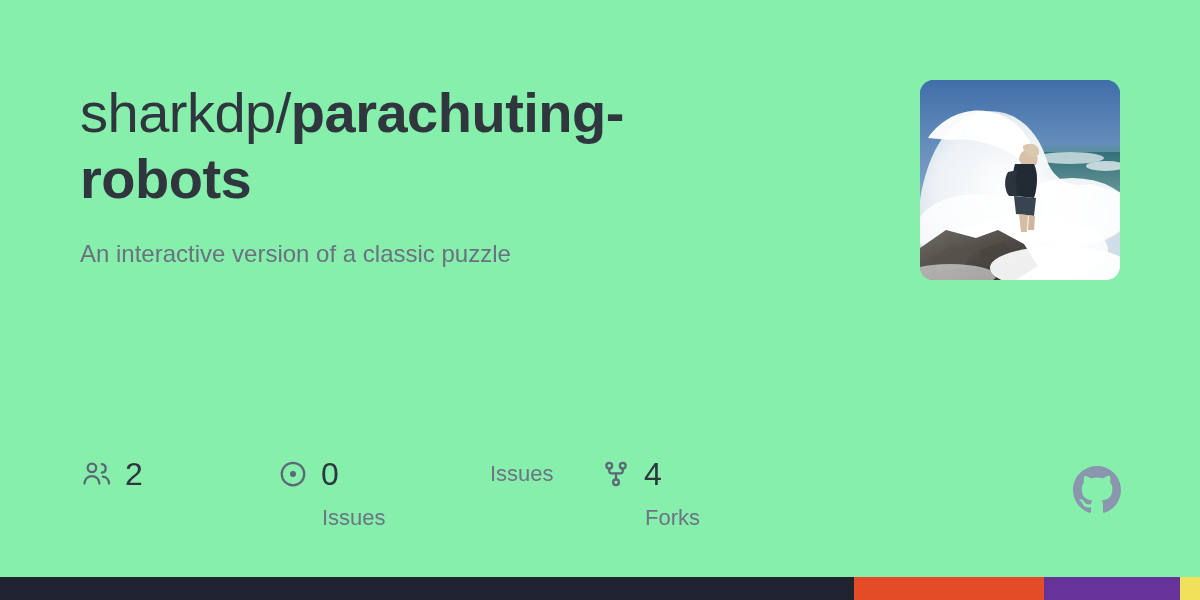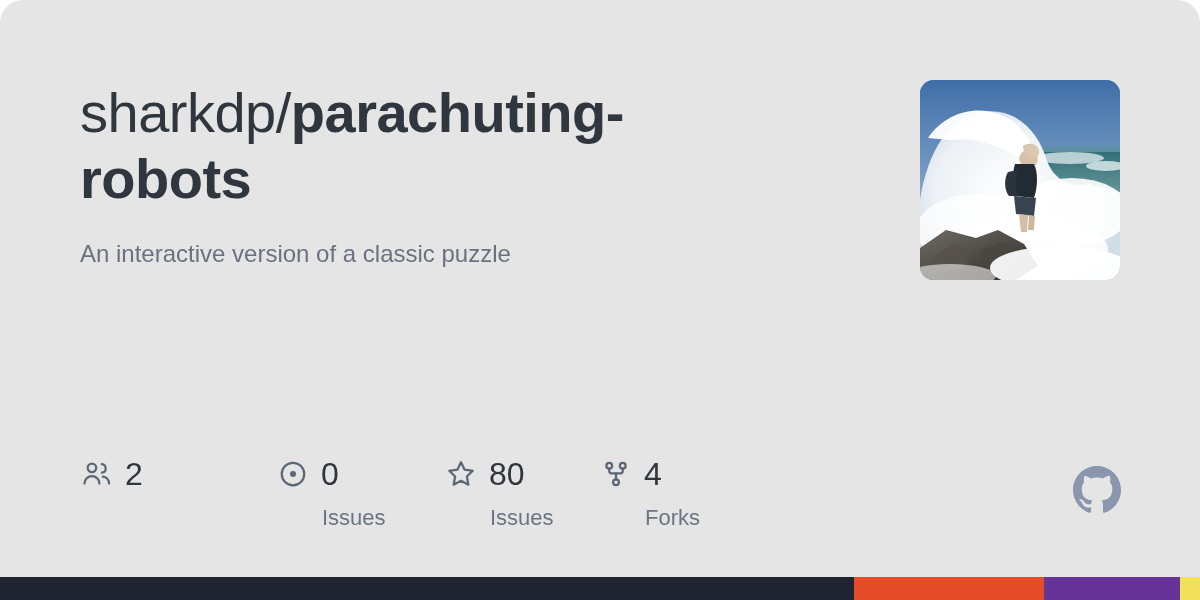--- a/index.html
+++ b/index.html
@@ -12,23 +12,22 @@
     height: 600px;
     overflow: hidden;
     font-family: "Liberation Sans", sans-serif;
     -webkit-font-smoothing: antialiased;
   }
 
   .card {
     position: relative;
     width: 1200px;
     height: 600px;
-    background: #e5e5e5;
+    background: #86efac;
     box-sizing: border-box;
-    border-radius: 23px;
   }
 
   
   .content {
     position: absolute;
     left: 80px;
     top: 80px;
     width: 800px;
   }
 
@@ -243,28 +242,20 @@
             <circle cx="12" cy="12" r="9"></circle>
             <circle cx="12" cy="12" r="2.4" fill="currentColor" stroke="none"></circle>
           </svg>
         </span>
         <span class="stat-value">0</span>
       </div>
       <span class="stat-label">Issues</span>
     </div>
 
     <div class="stat stat-2">
-      <div class="stat-top">
-        <span class="stat-icon" style="color: rgb(92, 103, 117);">
-          <svg width="32" height="32" viewBox="0 0 24 24" fill="none" stroke="currentColor" stroke-width="1.7" stroke-linejoin="round" aria-hidden="true">
-            <path d="M12 3.2l2.7 5.6 6.1.8-4.4 4.3 1.1 6.1L12 17.1l-5.5 2.9 1.1-6.1L3.2 9.6l6.1-.8z"></path>
-          </svg>
-        </span>
-        <span class="stat-value">80</span>
-      </div>
       <span class="stat-label">Issues</span>
     </div>
 
     <div class="stat stat-3">
       <div class="stat-top">
         <span class="stat-icon" style="color: rgb(92, 103, 117);">
           <svg width="30" height="30" viewBox="0 0 24 24" fill="none" stroke="currentColor" stroke-width="1.8" stroke-linecap="round" aria-hidden="true">
             <circle cx="6.6" cy="5.4" r="2.3"></circle>
             <circle cx="17.4" cy="5.4" r="2.3"></circle>
             <circle cx="12" cy="18.6" r="2.3"></circle>

